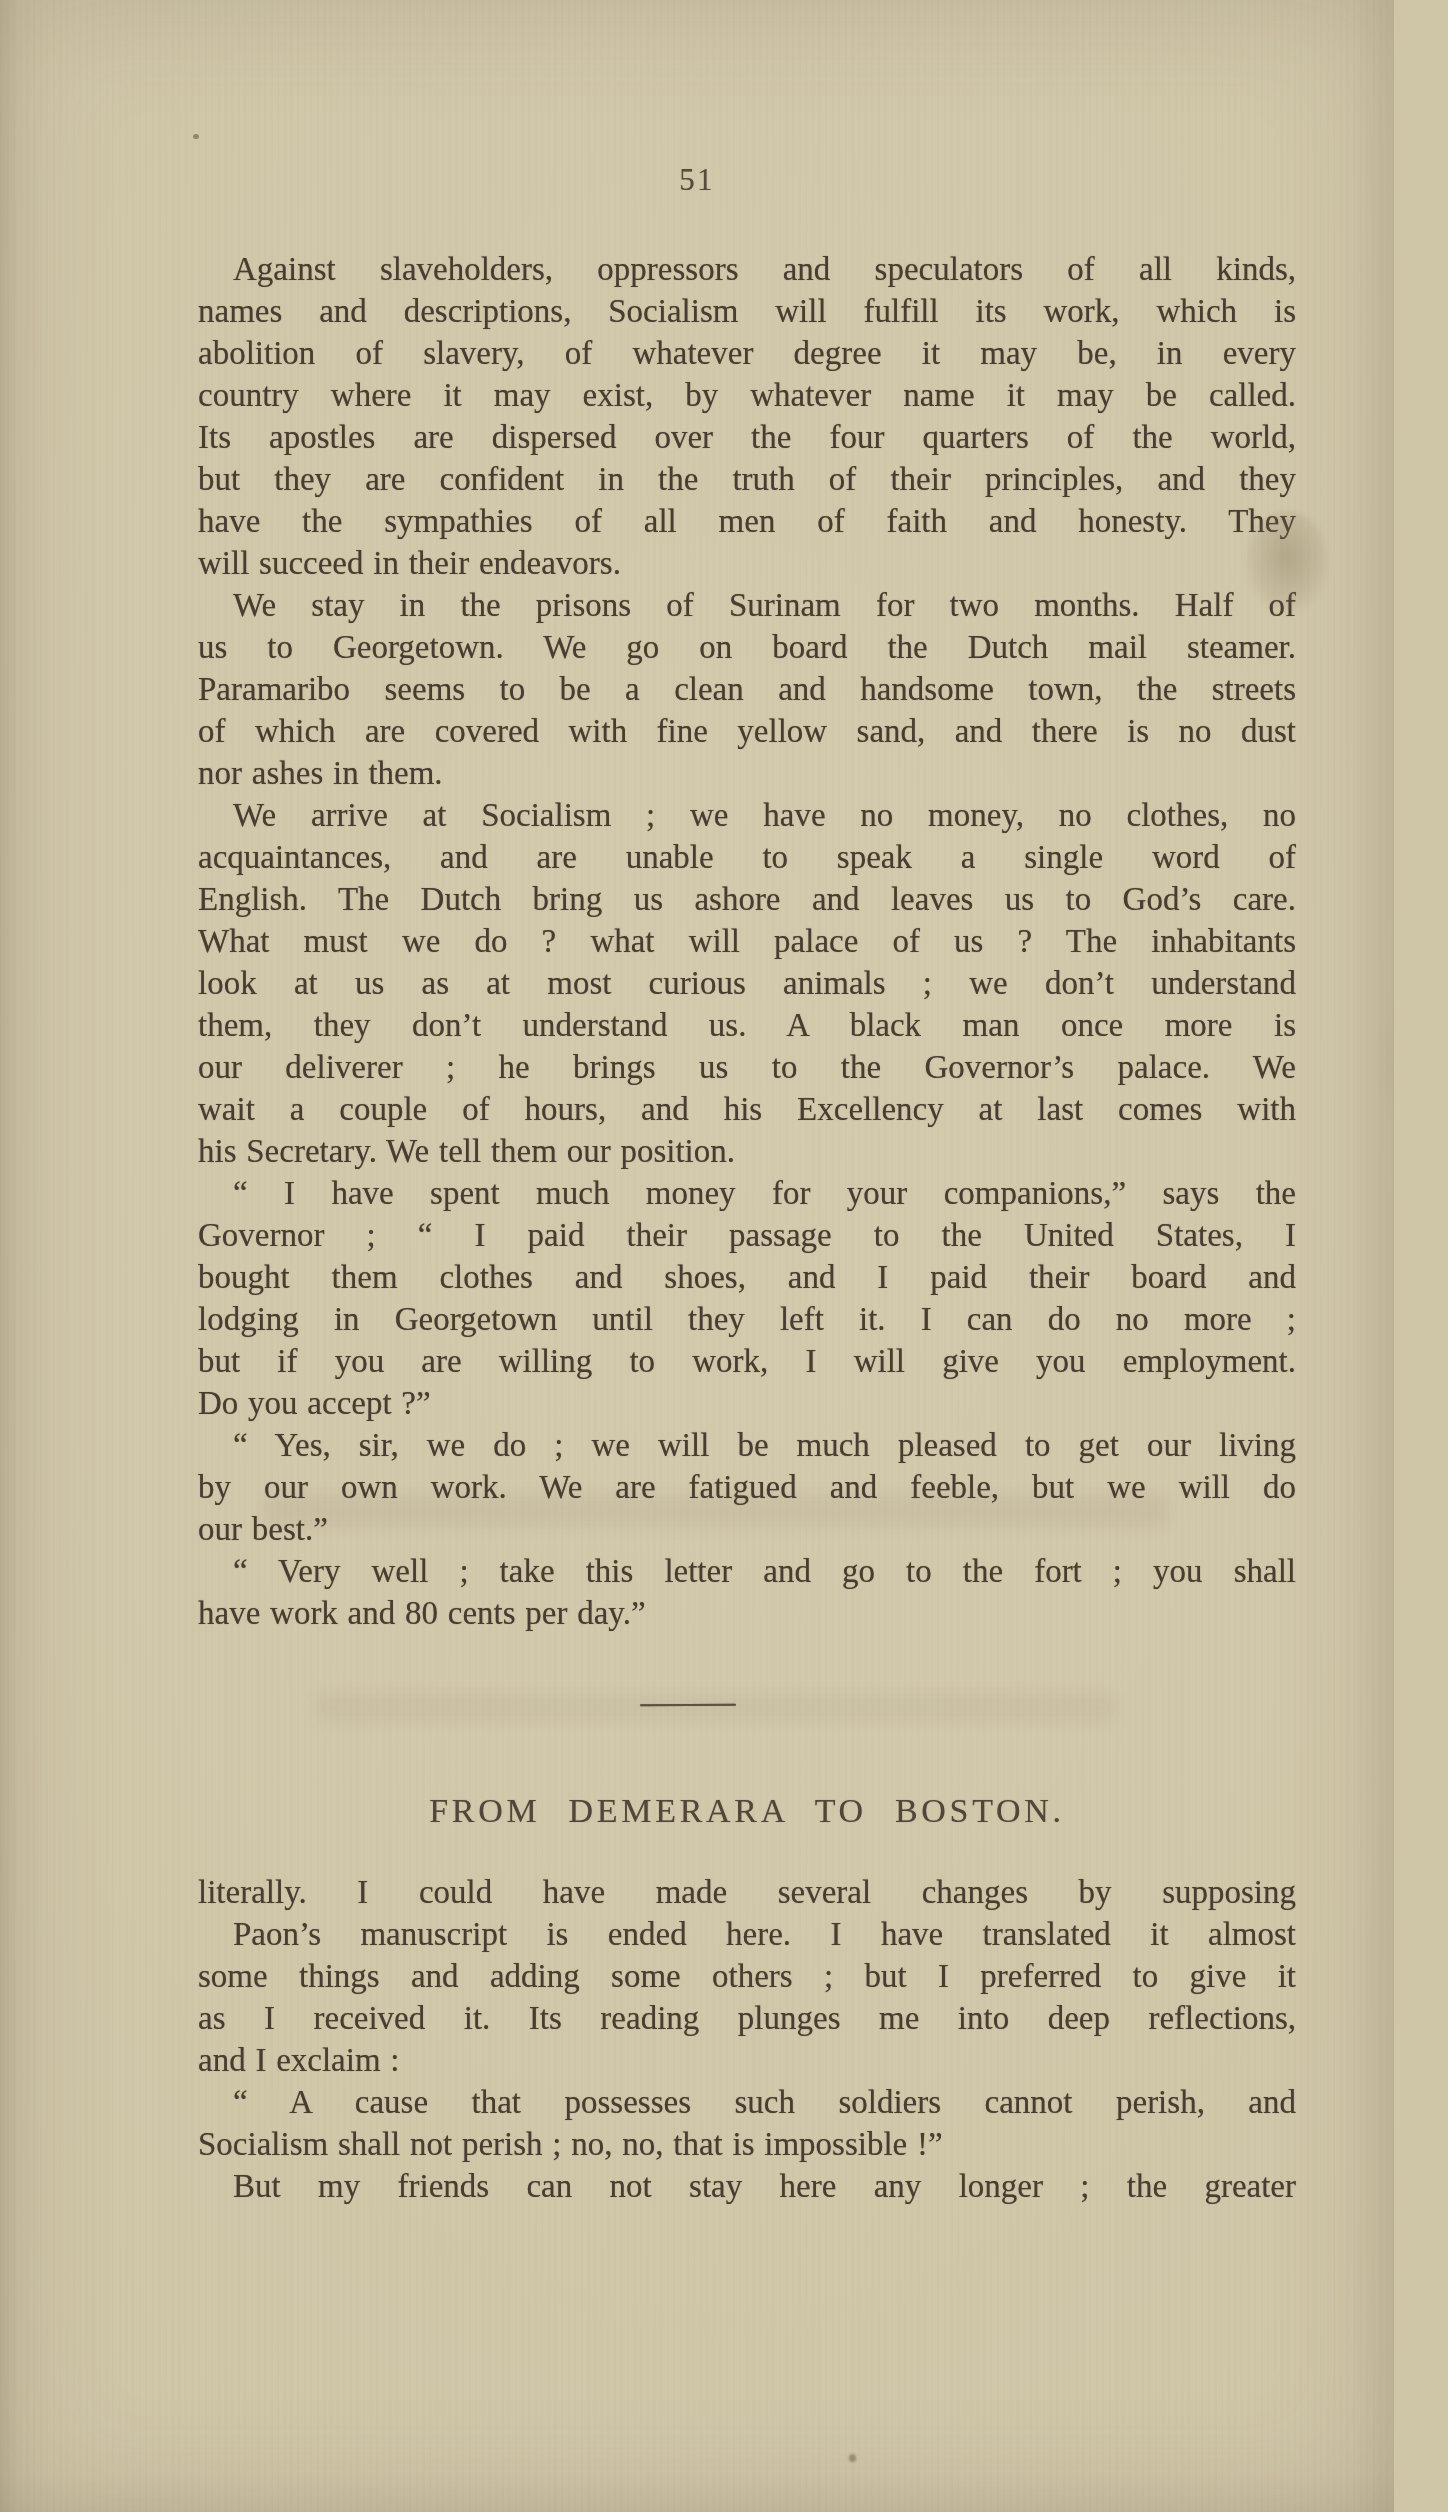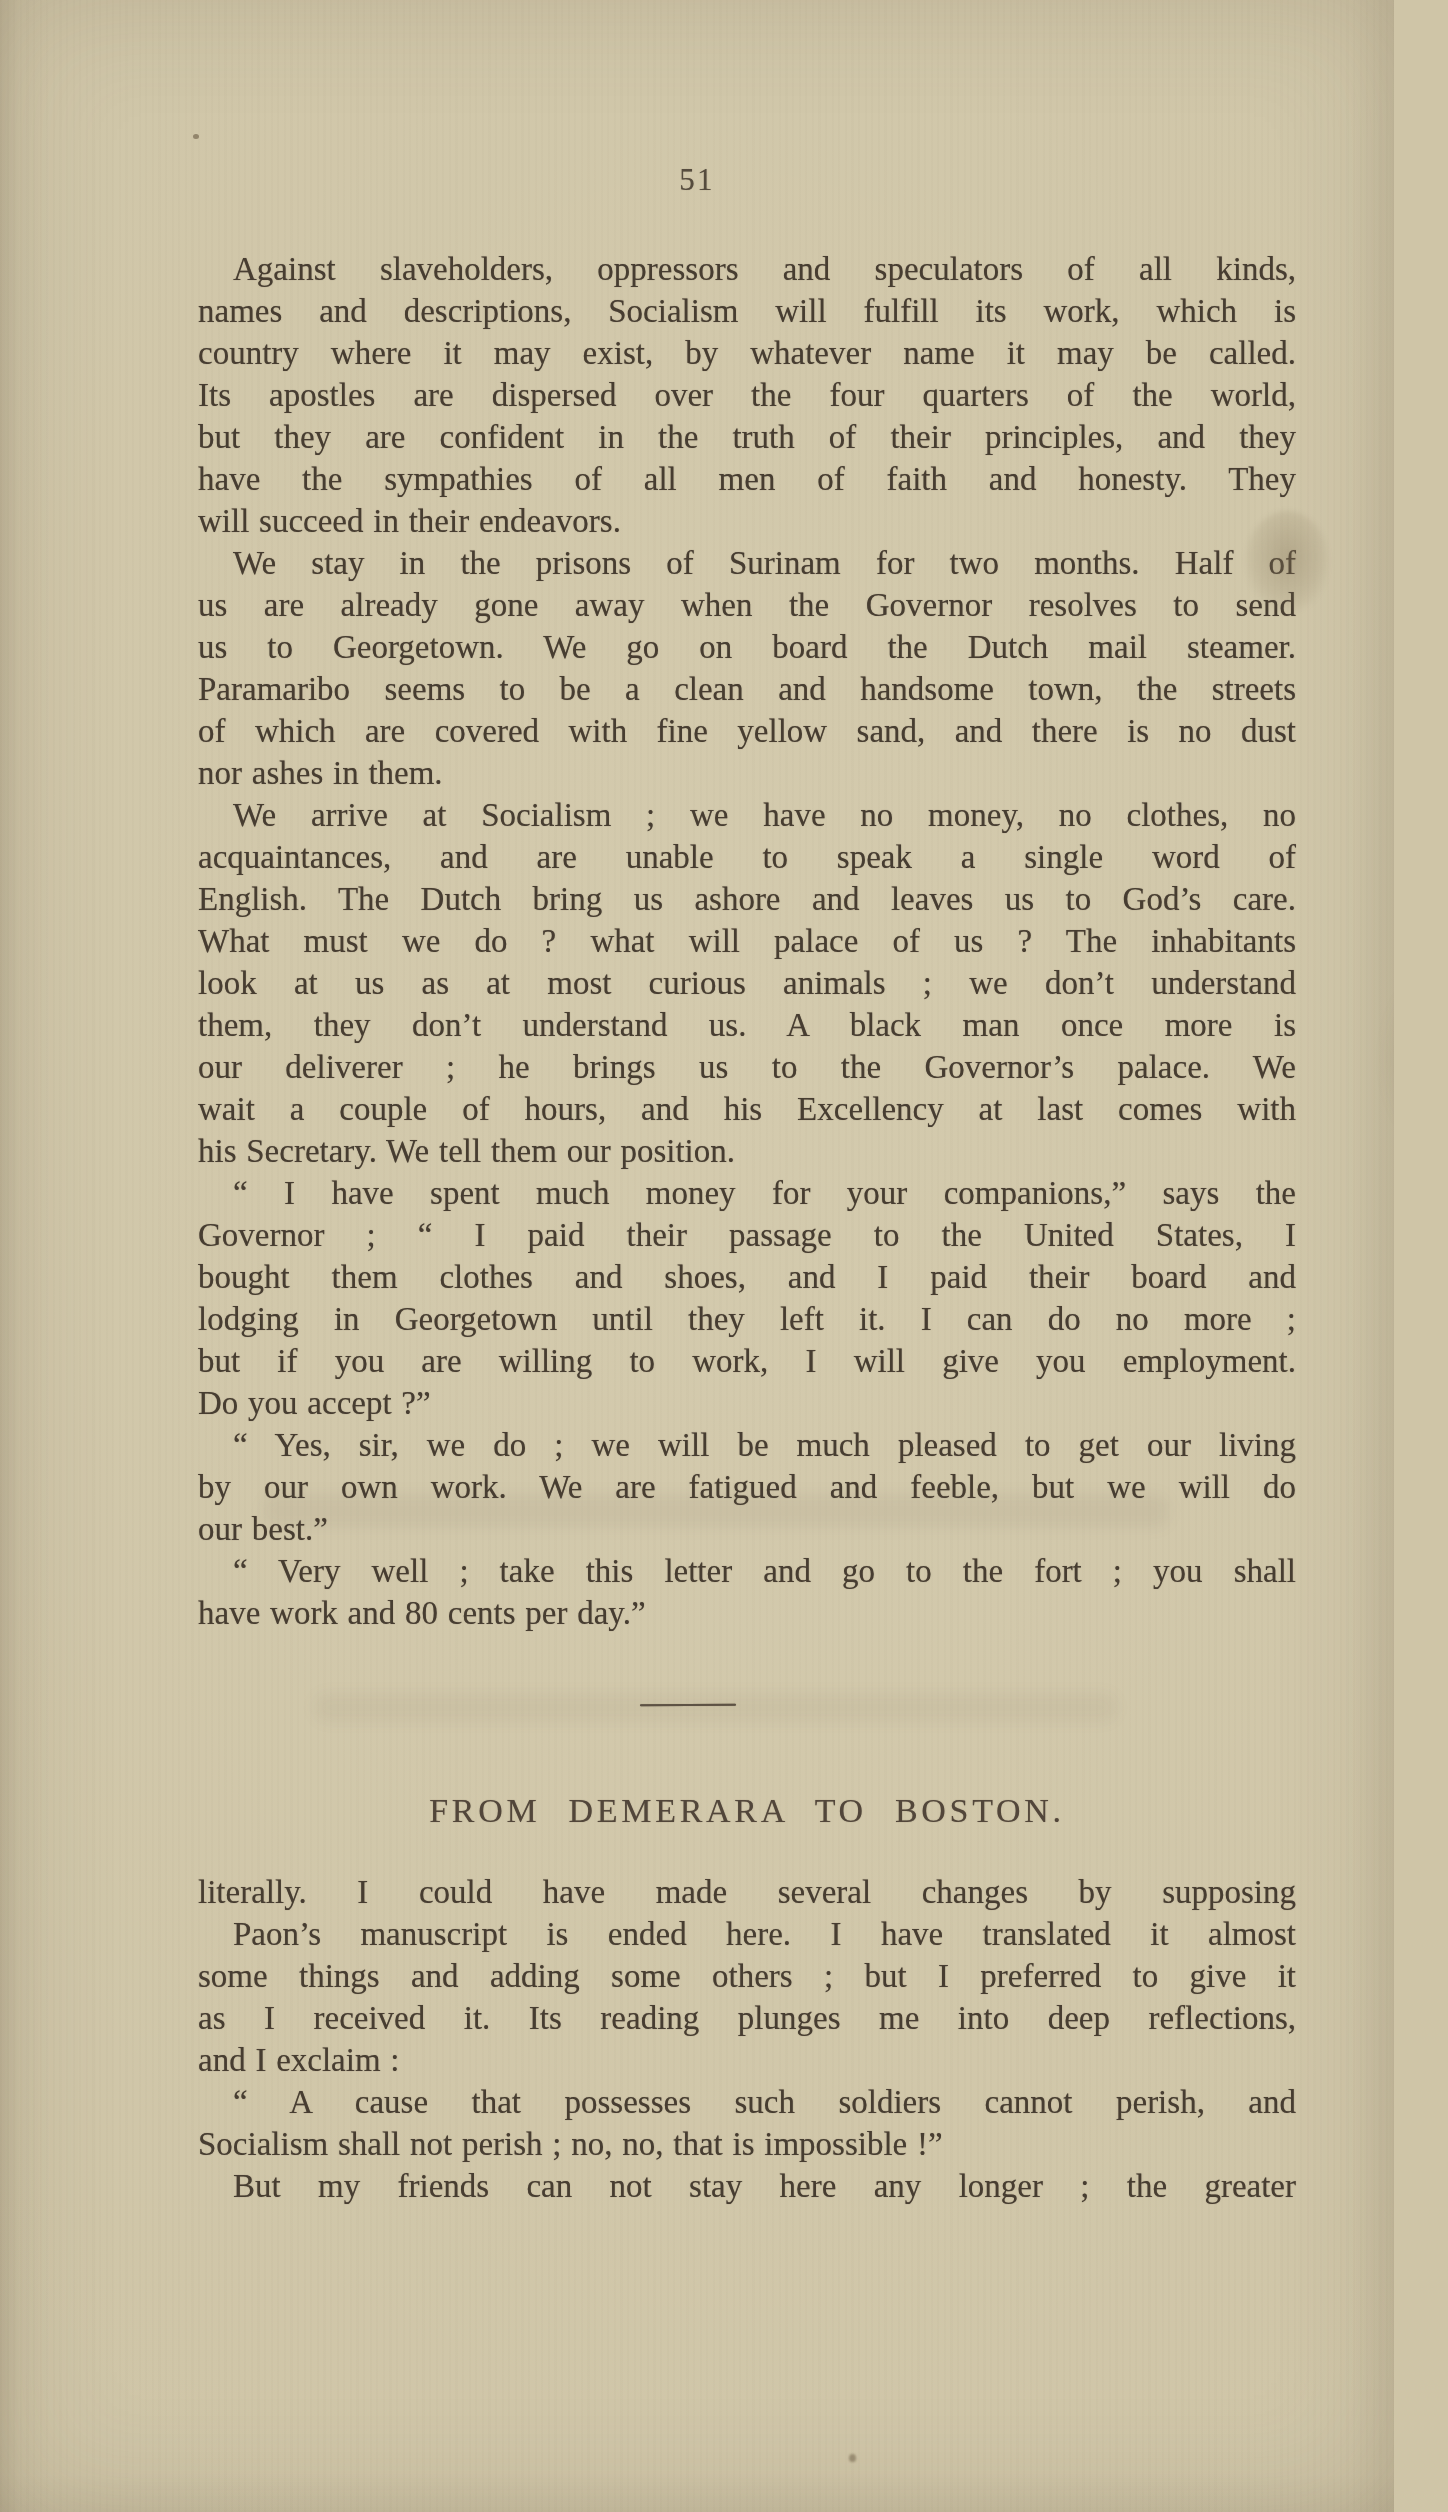--- a/index.html
+++ b/index.html
@@ -117,29 +117,29 @@
 </style>
 </head>
 <body>
 
 <div class="page">
   <div class="page-number">51</div>
   <div class="text-column">
       <div class="paragraph">
         <div class="line indent">Against slaveholders, oppressors and speculators of all kinds,</div>
         <div class="line">names and descriptions, Socialism will fulfill its work, which is</div>
+        <div class="line">abolition of slavery, of whatever degree it may be, in every</div>
         <div class="line">country where it may exist, by whatever name it may be called.</div>
         <div class="line">Its apostles are dispersed over the four quarters of the world,</div>
         <div class="line">but they are confident in the truth of their principles, and they</div>
         <div class="line">have the sympathies of all men of faith and honesty. They</div>
         <div class="line flush-left">will succeed in their endeavors.</div>
       </div>
       <div class="paragraph">
         <div class="line indent">We stay in the prisons of Surinam for two months. Half of</div>
-        <div class="line">us are already gone away when the Governor resolves to send</div>
         <div class="line">us to Georgetown. We go on board the Dutch mail steamer.</div>
         <div class="line">Paramaribo seems to be a clean and handsome town, the streets</div>
         <div class="line">of which are covered with fine yellow sand, and there is no dust</div>
         <div class="line flush-left">nor ashes in them.</div>
       </div>
       <div class="paragraph">
         <div class="line indent">We arrive at Socialism ; we have no money, no clothes, no</div>
         <div class="line">acquaintances, and are unable to speak a single word of</div>
         <div class="line">English. The Dutch bring us ashore and leaves us to God’s care.</div>
         <div class="line">What must we do ? what will palace of us ? The inhabitants</div>

